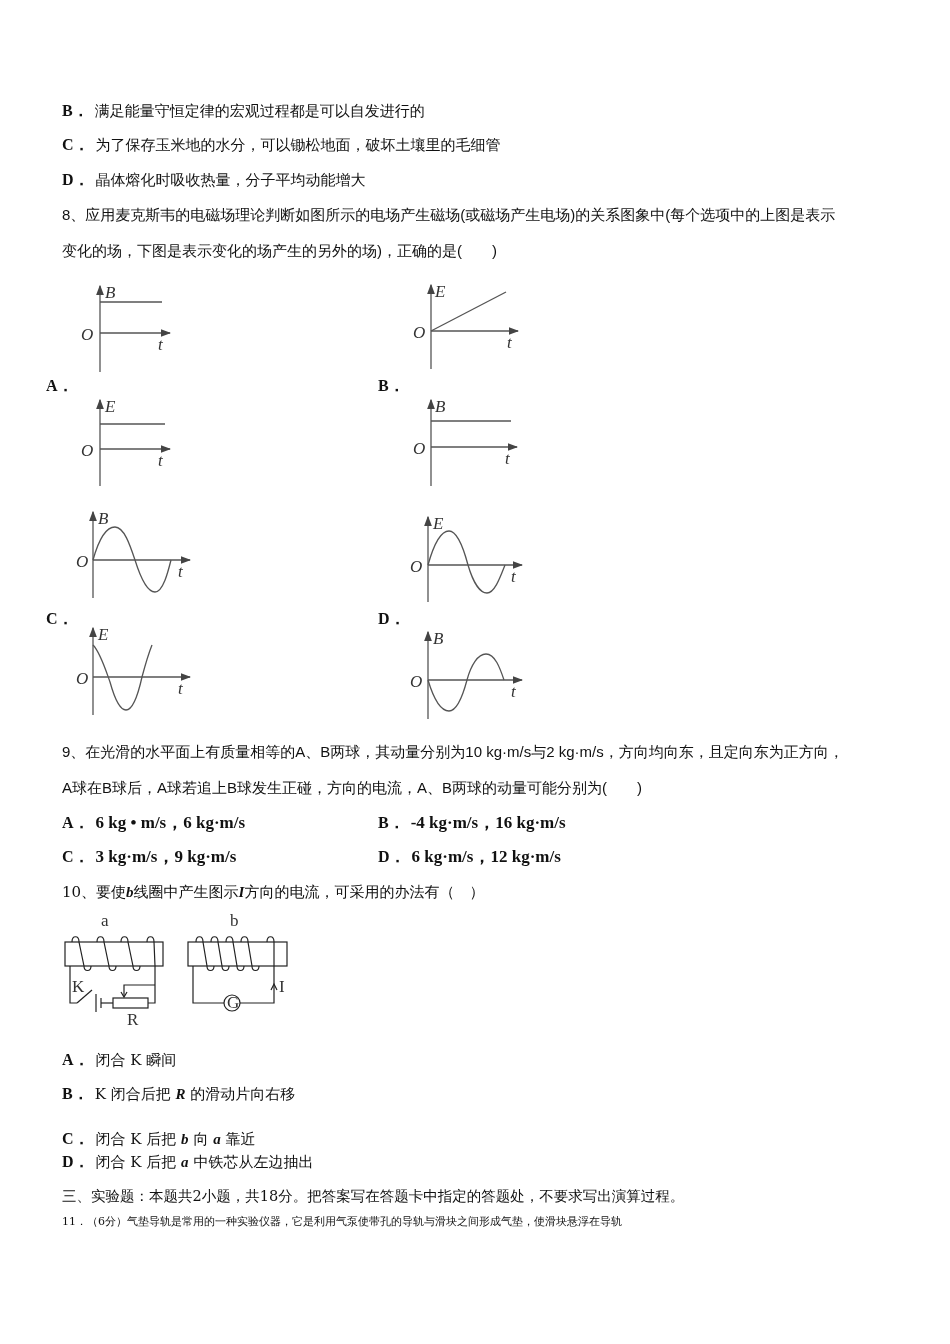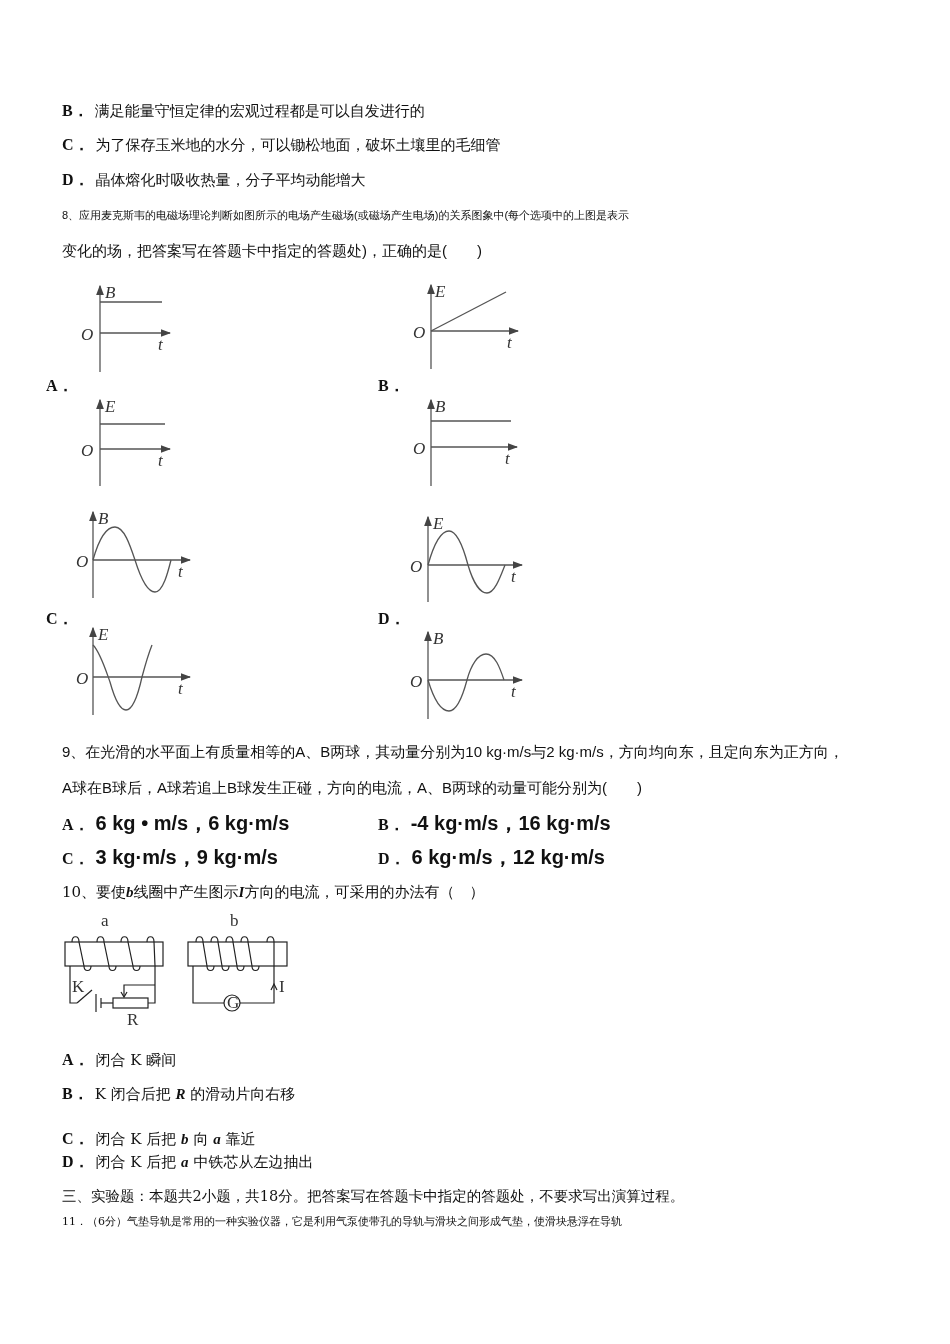--- a/index.html
+++ b/index.html
@@ -1,41 +1,41 @@
 <!DOCTYPE html>
 <html><head>
 <meta charset="utf-8">
 <style>
   html, body { margin:0; padding:0; background:#ffffff; }
   body { width:950px; height:1344px; position:relative; overflow:hidden;
          font-family:"DejaVu Serif", serif; color:#111; }
   .line { position:absolute; left:62px; font-size:15px; line-height:20px; white-space:nowrap; }
   .lbl { font-weight:bold; font-family:"Liberation Serif", serif; font-size:16px; margin-right:6px; }
-  .sans { font-family:Liberation Sans, sans-serif; font-weight:bold; font-size:20px; }
+  .sans { font-family:Liberation Serif, serif; font-weight:bold; font-size:17px; }
   .opt-label { position:absolute; font-weight:bold; font-family:"Liberation Serif", serif; font-size:16px; }
   svg.graph { position:absolute; overflow:visible; }
   svg text { font-family:"Liberation Serif", serif; font-style:italic; font-size:17px; fill:#333; }
   .ital { font-style:italic; font-weight:bold; font-family:"Liberation Serif", serif; }
   .col2 { position:absolute; left:378px;text-align:center; }
 </style>
 </head>
 <body>
 
 <div class="line" style="top:101px;">
   <span class="lbl">B．</span><span>满足能量守恒定律的宏观过程都是可以自发进行的</span>
 </div>
 <div class="line" style="top:135px;">
   <span class="lbl">C．</span><span>为了保存玉米地的水分，可以锄松地面，破坏土壤里的毛细管</span>
 </div>
 <div class="line" style="top:170px;">
   <span class="lbl">D．</span><span>晶体熔化时吸收热量，分子平均动能增大</span>
 </div>
 
-<div class="line" style="top:205px; font-family:'Liberation Sans',sans-serif; font-size:11px;">8、应用麦克斯韦的电磁场理论判断如图所示的电场产生磁场(或磁场产生电场)的关系图象中(每个选项中的上图是表示</div>
-<div class="line" style="top:241px; font-family:'Liberation Sans',sans-serif; font-size:15px;">变化的场，把答案写在答题卡中指定的答题处)，正确的是(　　)</div>
+<div class="line" style="top:205px; font-family:'Liberation Sans',sans-serif; font-size:15px;">8、应用麦克斯韦的电磁场理论判断如图所示的电场产生磁场(或磁场产生电场)的关系图象中(每个选项中的上图是表示</div>
+<div class="line" style="top:241px; font-family:'Liberation Sans',sans-serif; font-size:15px;">变化的场，下图是表示变化的场产生的另外的场)，正确的是(　　)</div>
 
 <svg class="graph" style="left:0;top:0;" width="950" height="1344">
   <defs>
     <marker id="arr" markerWidth="8" markerHeight="6" refX="7" refY="3" orient="auto">
       <path d="M0,0 L8,3 L0,6 z" fill="#444"></path>
     </marker>
   </defs>
   <g stroke="#555" stroke-width="1.3" fill="none">
 
     <g>

